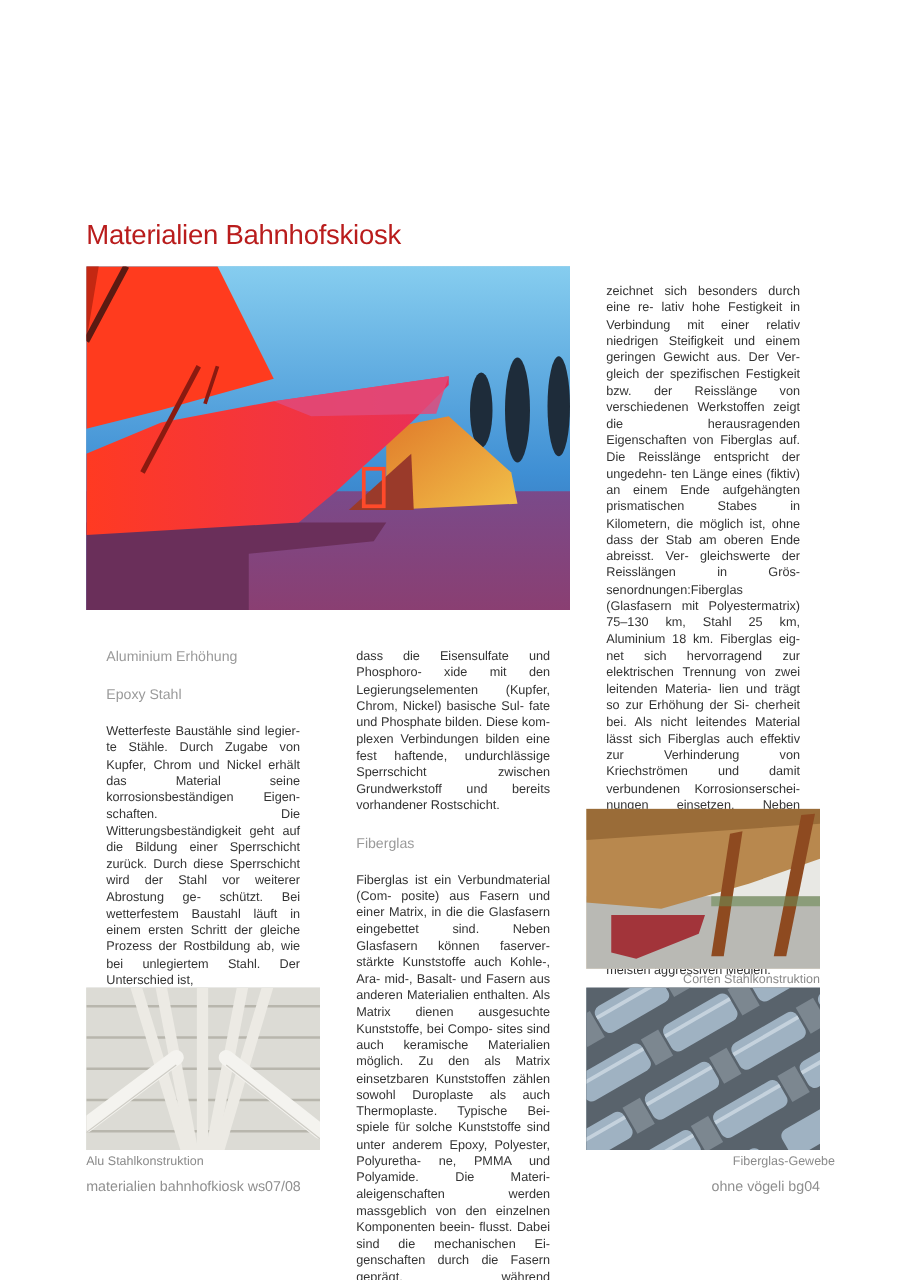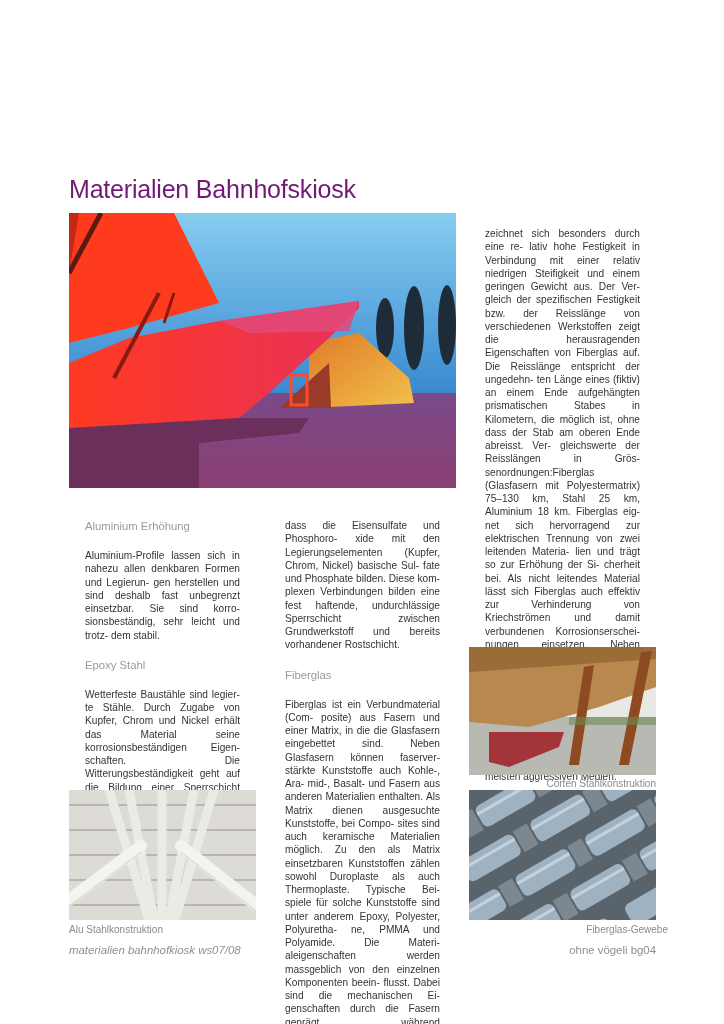--- a/index.html
+++ b/index.html
@@ -1,21 +1,21 @@
 <!DOCTYPE html>
 <html><head>
   <meta charset="utf-8">
   <style>
     html, body { margin: 0; padding: 0; }
     body {
       width: 724px; height: 1024px; background: #ffffff; position: relative; overflow: hidden;
       font-family: "Liberation Sans", sans-serif; color: #3c3c3c;
     }
     .abs { position: absolute; }
-    .title { left: 69px; top: 175px; font-size: 25px; color: #701a75; font-weight: normal; letter-spacing: -0.2px; white-space: nowrap; }
+    .title { left: 69px; top: 175px; font-size: 22px; color: #b91c1c; font-weight: normal; letter-spacing: -0.2px; white-space: nowrap; }
     .col { font-size: 10.15px; line-height: 13.25px; text-align: justify; color: #333; hyphens: manual; }
     .col p { margin: 16px; }
     .sub { font-size: 11.3px; color: #9a9a9a; margin: 0 0 5px 0; line-height: 14px; }
     .caption { font-size: 10px; color: #8a8a8a; }
     .footer { font-size: 11.4px; color: #8f8f8f; }
 
     
     .img { overflow: hidden; }
     #main-img { left: 69px; top: 213px; width: 387px; height: 275px;
       background: linear-gradient(180deg, #7fc4e6 0%, #4aa0d8 35%, #3a7fc4 55%, #5a4a8e 72%, #6a3a6e 100%); }
@@ -70,21 +70,20 @@
     <line x1="32" y1="0" x2="0" y2="60" stroke="#5a1a12" stroke-width="5"></line>
     <line x1="90" y1="80" x2="45" y2="165" stroke="#8a1a10" stroke-width="4"></line>
     <line x1="105" y1="80" x2="95" y2="110" stroke="#8a1a10" stroke-width="3"></line>
 
     <rect x="222" y="162" width="16" height="30" fill="none" stroke="#ff4a2a" stroke-width="3"></rect>
   </svg>
 </div>
 
 <div class="abs col" style="left:69px; top:503px; width:187px;">
   <p class="sub">Aluminium Erhöhung</p>
-  <p style="margin-bottom:5px;">Aluminium-Profile lassen sich in nahezu allen denkbaren Formen und Legierun- gen herstellen und sind deshalb fast unbegrenzt einsetzbar. Sie sind korro- sionsbeständig, sehr leicht und trotz- dem stabil.</p>
   <p class="sub">Epoxy Stahl</p>
   <p>Wetterfeste Baustähle sind legier- te Stähle. Durch Zugabe von Kupfer, Chrom und Nickel erhält das Material seine korrosionsbeständigen Eigen- schaften. Die Witterungsbeständigkeit geht auf die Bildung einer Sperrschicht zurück. Durch diese Sperrschicht wird der Stahl vor weiterer Abrostung ge- schützt. Bei wetterfestem Baustahl läuft in einem ersten Schritt der gleiche Prozess der Rostbildung ab, wie bei unlegiertem Stahl. Der Unterschied ist,</p>
 </div>
 
 <div class="abs col" style="left:269px; top:503px; width:187px;">
   <p style="margin-bottom:5px;">dass die Eisensulfate und Phosphoro- xide mit den Legierungselementen (Kupfer, Chrom, Nickel) basische Sul- fate und Phosphate bilden. Diese kom- plexen Verbindungen bilden eine fest haftende, undurchlässige Sperrschicht zwischen Grundwerkstoff und bereits vorhandener Rostschicht.</p>
   <p class="sub">Fiberglas</p>
   <p>Fiberglas ist ein Verbundmaterial (Com- posite) aus Fasern und einer Matrix, in die die Glasfasern eingebettet sind. Neben Glasfasern können faserver- stärkte Kunststoffe auch Kohle-, Ara- mid-, Basalt- und Fasern aus anderen Materialien enthalten. Als Matrix dienen ausgesuchte Kunststoffe, bei Compo- sites sind auch keramische Materialien möglich. Zu den als Matrix einsetzbaren Kunststoffen zählen sowohl Duroplaste als auch Thermoplaste. Typische Bei- spiele für solche Kunststoffe sind unter anderem Epoxy, Polyester, Polyuretha- ne, PMMA und Polyamide. Die Materi- aleigenschaften werden massgeblich von den einzelnen Komponenten beein- flusst. Dabei sind die mechanischen Ei- genschaften durch die Fasern geprägt, während Formbeständigkeit, Bestän- digkeit gegenüber aggressiven Medien und Temperaturleitfähigkeit eher durch das Kunstharz gegeben sind. Fiberglas</p>
 </div>
 
@@ -186,14 +185,14 @@
           <rect x="120" y="66" width="60" height="3"></rect>
         <rect x="0" y="106" width="60" height="3"></rect>
           <rect x="80" y="106" width="60" height="3"></rect>
           <rect x="160" y="106" width="60" height="3"></rect>
       </g>
     </g>
   </svg>
 </div>
 <div class="abs caption" style="left:481px; top:924px; width:187px; text-align:right;">Fiberglas-Gewebe</div>
 
-<div class="abs footer" style="left:69px; top:944px;font-style:italic;">materialien bahnhofkiosk ws07/08</div>
+<div class="abs footer" style="left:69px; top:944px;">materialien bahnhofkiosk ws07/08</div>
 <div class="abs footer" style="left:456px; top:944px; width:200px; text-align:right;">ohne vögeli bg04</div>
 
 </body></html>

